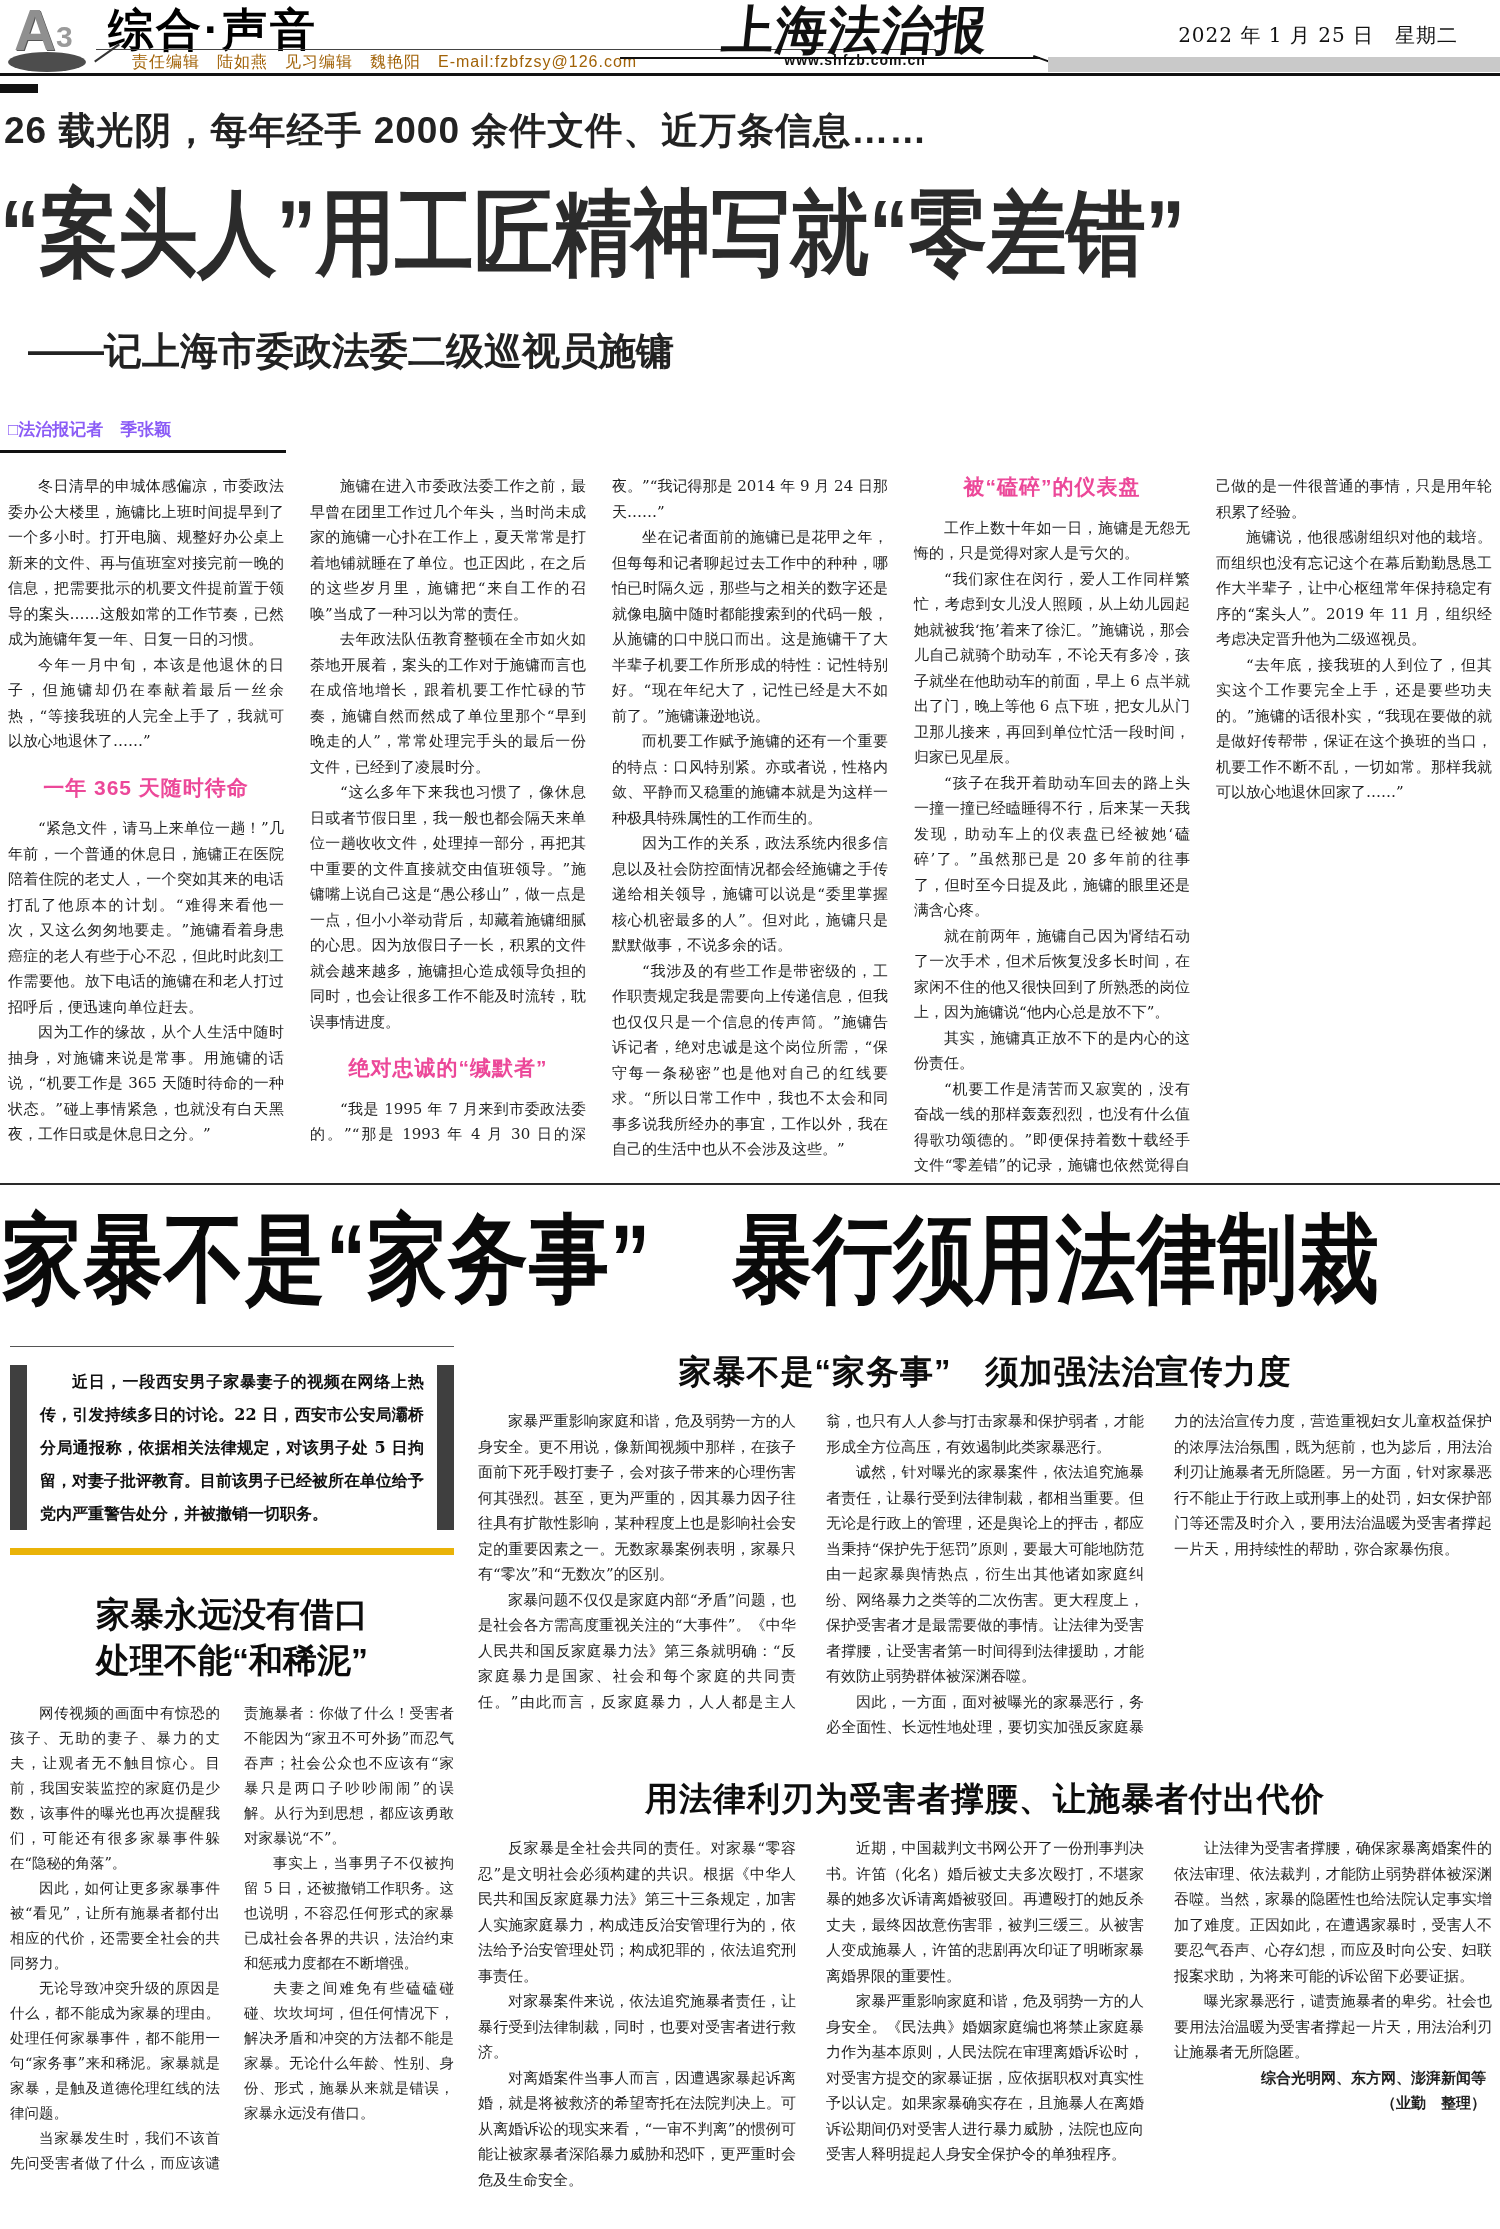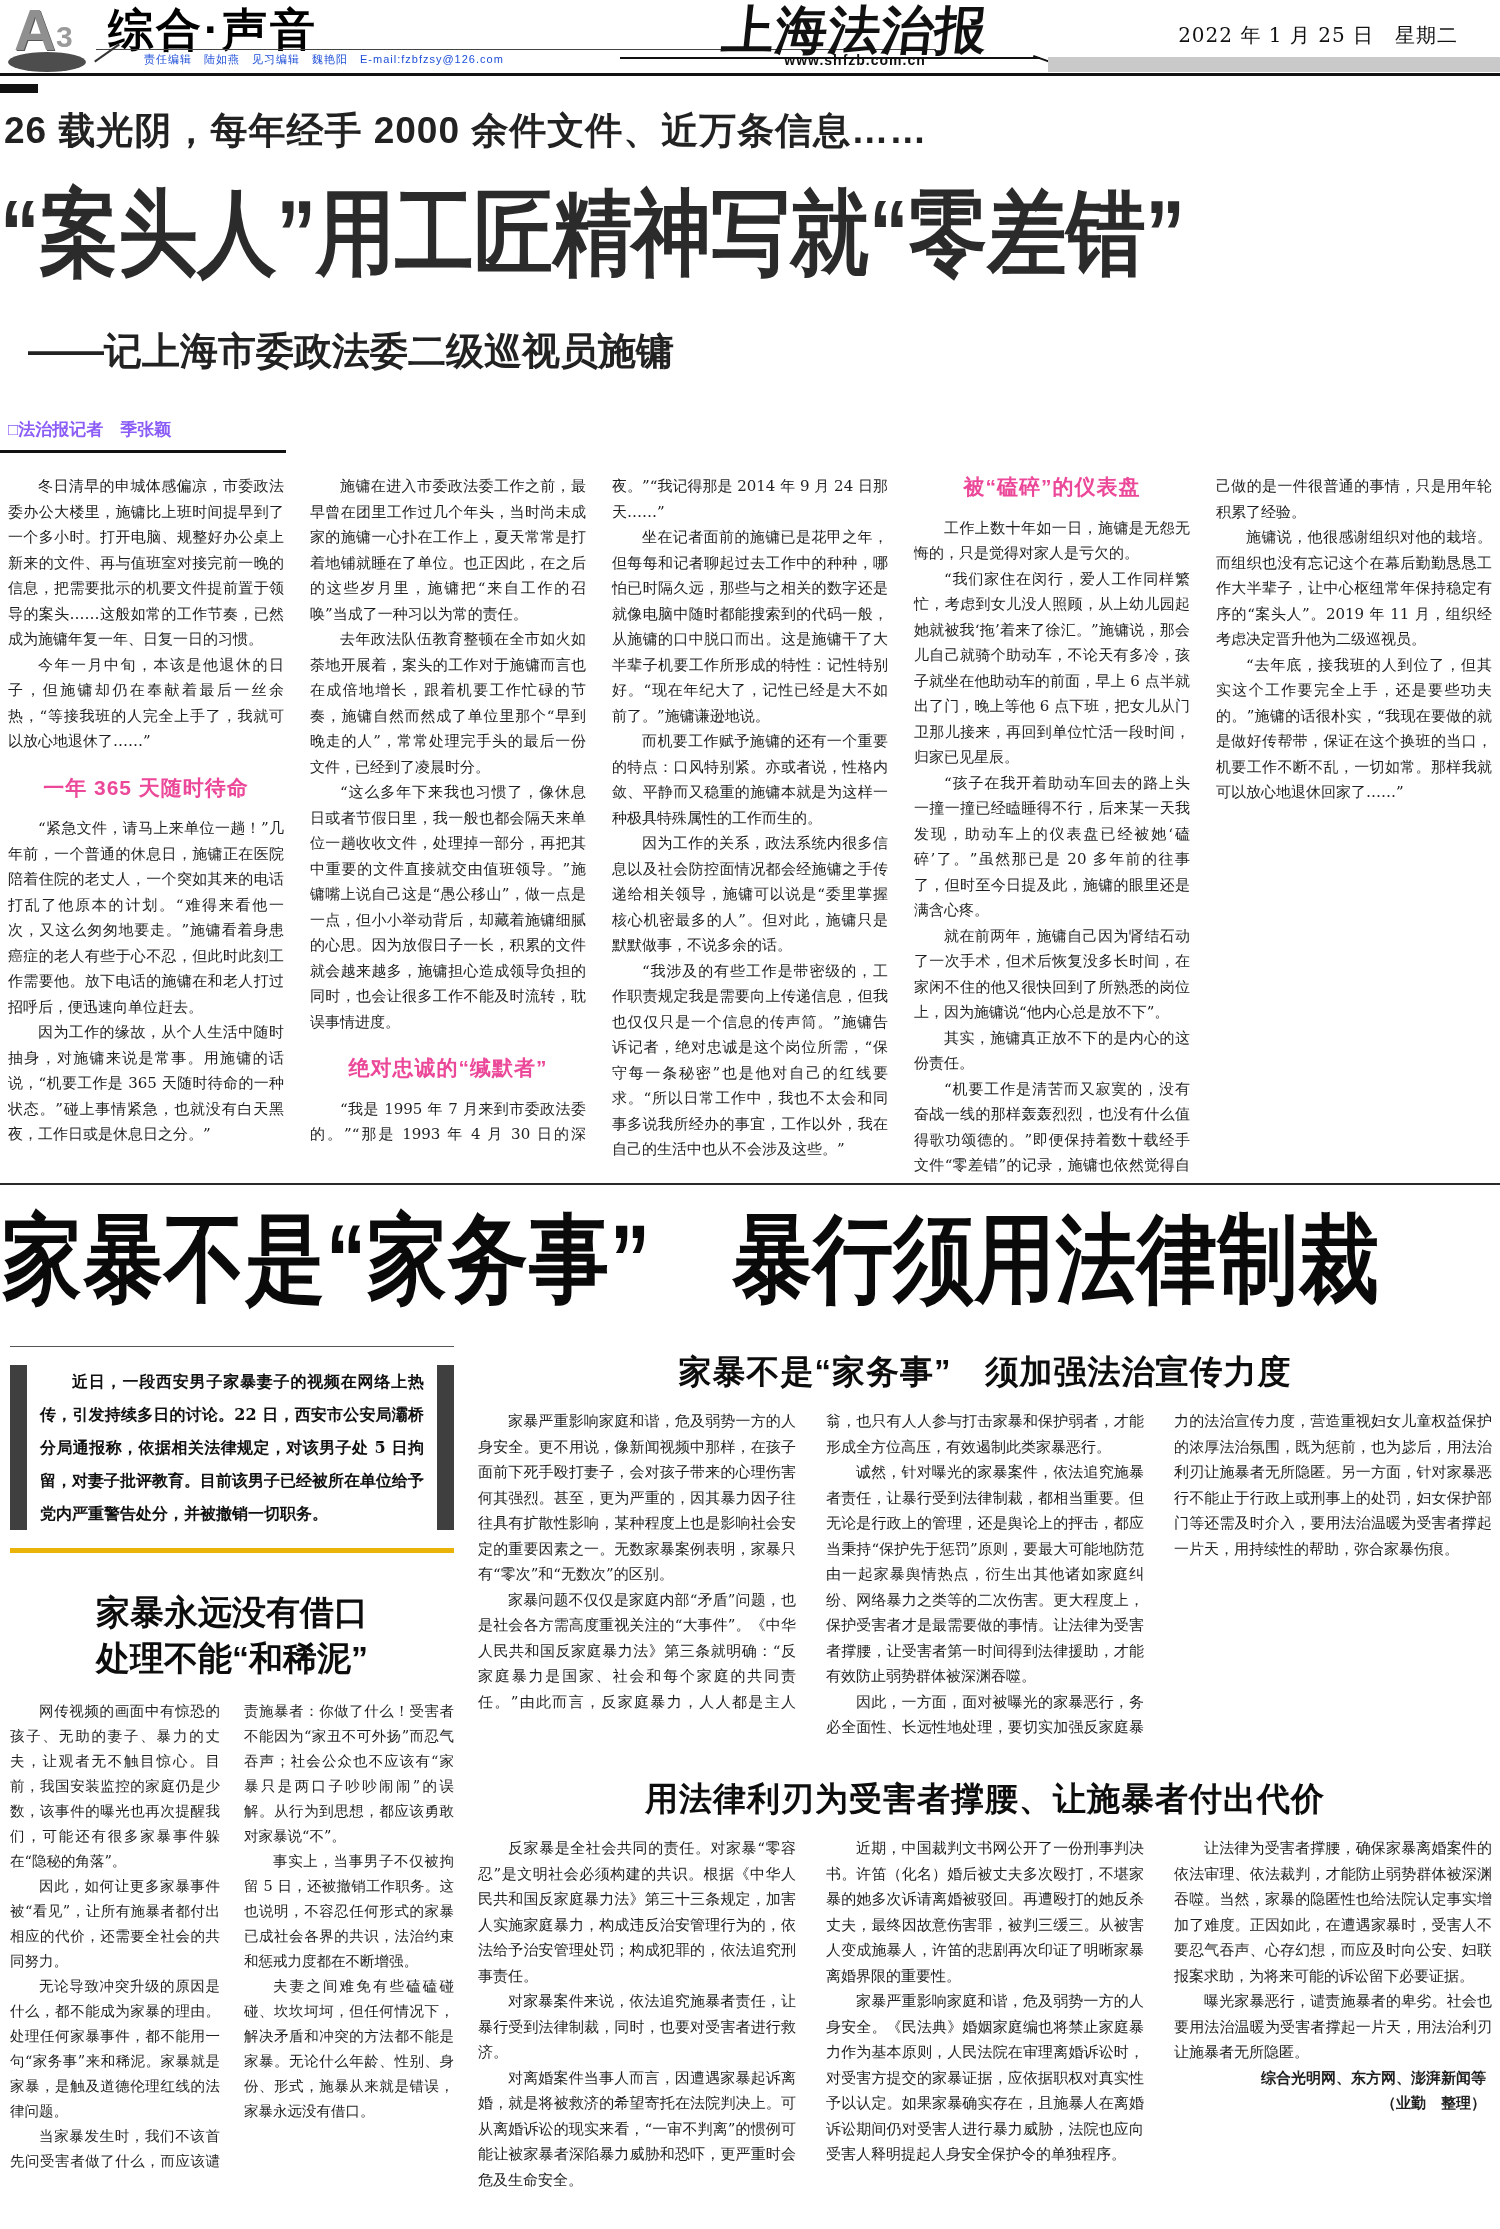--- a/index.html
+++ b/index.html
@@ -12,21 +12,21 @@
 
   
   .header { position:absolute; left:0; top:0; width:1500px; height:76px; border-bottom:3px solid #111; background:#fff; }
   .badge { position:absolute; left:8px; top:2px; width:92px; height:72px; }
   .badge .letterA { position:absolute; left:6px; top:-6px; font-size:58px; font-weight:900; color:#8f8f8f; text-shadow:1px 1px 0 #555; }
   .badge .num3 { position:absolute; left:48px; top:18px; font-size:30px; font-weight:900; color:#9a9a9a; }
   .badge .shadow-ellipse { position:absolute; left:0px; top:50px; width:78px; height:20px; background:#4d4d4d; border-radius:50%; }
   .section-name { position:absolute; left:108px; top:0px; font-size:45px; font-weight:900; letter-spacing:3px; color:#000000; }
   .editor-rule { position:absolute; left:96px; top:49px; width:840px; height:1px; background:#444; }
   .editor-slash { position:absolute; left:92px; top:52px; width:30px; height:2px; background:#333; transform:rotate(-35deg); }
-  .editor-row { position:absolute; left:144px; top:52px; font-size:11px; color:#1d4ed8; letter-spacing:1px; }
+  .editor-row { position:absolute; left:132px; top:52px; font-size:16px; color:#a16207; letter-spacing:1px; }
   .masthead { position:absolute; left:690px; top:-4px; width:330px; text-align:center; font-size:52px; font-weight:900; transform:skewX(-6deg); letter-spacing:1px; color:#111; }
   .website { position:absolute; left:690px; top:52px; width:330px; text-align:center; font-size:14px; font-weight:bold; letter-spacing:1px; color:#111; }
   .mast-rule { position:absolute; left:620px; top:57px; width:420px; height:2px; background:#111; }
   .mast-diag { position:absolute; left:1032px; top:62px; width:42px; height:2px; background:#111; transform:rotate(20deg); }
   .date-line { position:absolute; right:42px; top:22px; font-size:20px; color:#111; letter-spacing:1px; }
   .gray-bar { position:absolute; right:0px; top:57px; width:452px; height:15px; background:#c9c9c9; }
 
   
   .a1-chip { position:absolute; left:0; top:84px; width:38px; height:9px; background:#111; }
   .a1-overline { position:absolute; left:4px; top:106px; font-size:37px; font-weight:bold; color:#222; letter-spacing:1px; white-space:nowrap; }
@@ -41,21 +41,21 @@
   }
   .para { text-indent:2em; margin:0; }
   .col-sub { font-family:"Liberation Sans","DejaVu Sans",sans-serif; text-align:center; font-size:21px; font-weight:900; color:#ec4899; margin:20px 0 16px 0; letter-spacing:1px; }
 
   .mid-rule { position:absolute; left:0; top:1183px; width:1500px; height:2px; background:#2a2a2a; }
 
   
   .a2-headline { position:absolute; left:2px; top:1196px; font-size:80px; font-weight:900; color:#0a0a0a; white-space:nowrap; transform:scaleY(1.2); transform-origin:top left; letter-spacing:1px; }
 
   .a2-left { position:absolute; left:10px; top:1346px; width:444px; }
-  .intro-box { border-top:1px solid #555; border-bottom:5px solid #eab308; padding:18px 0; display:flex; align-items:stretch; }
+  .intro-box { border-top:1px solid #555; border-bottom:7px solid #eab308; padding:18px 0; display:flex; align-items:stretch; }
   .intro-bar { width:17px; background:#3f3f3f; }
   .intro-text { flex:1; padding:0 13px; font-size:16px; line-height:33px; font-weight:bold; text-align:justify; text-indent:2em; color:#111; }
   .left-title { margin-top:36px; text-align:center; font-size:34px; line-height:46px; font-weight:900; color:#0d0d0d; }
   .left-cols { margin-top:18px; height:494px; overflow:hidden; column-count:2; column-gap:24px; column-fill:auto; font-size:14.5px; line-height:25px; text-align:justify; color:#1f1f1f; }
 
   .a2-main { position:absolute; left:478px; top:1350px; width:1014px; }
   .sec-title { text-align:center; font-size:33px; font-weight:900; color:#0d0d0d; letter-spacing:1px; white-space:nowrap; }
   .sec-body { margin-top:14px; overflow:hidden; column-count:3; column-gap:30px; column-fill:auto; font-size:15px; line-height:25.5px; text-align:justify; color:#1f1f1f; }
   .sec-body-a { height:352px; }
   .sec-title-b { margin-top:16px; }

